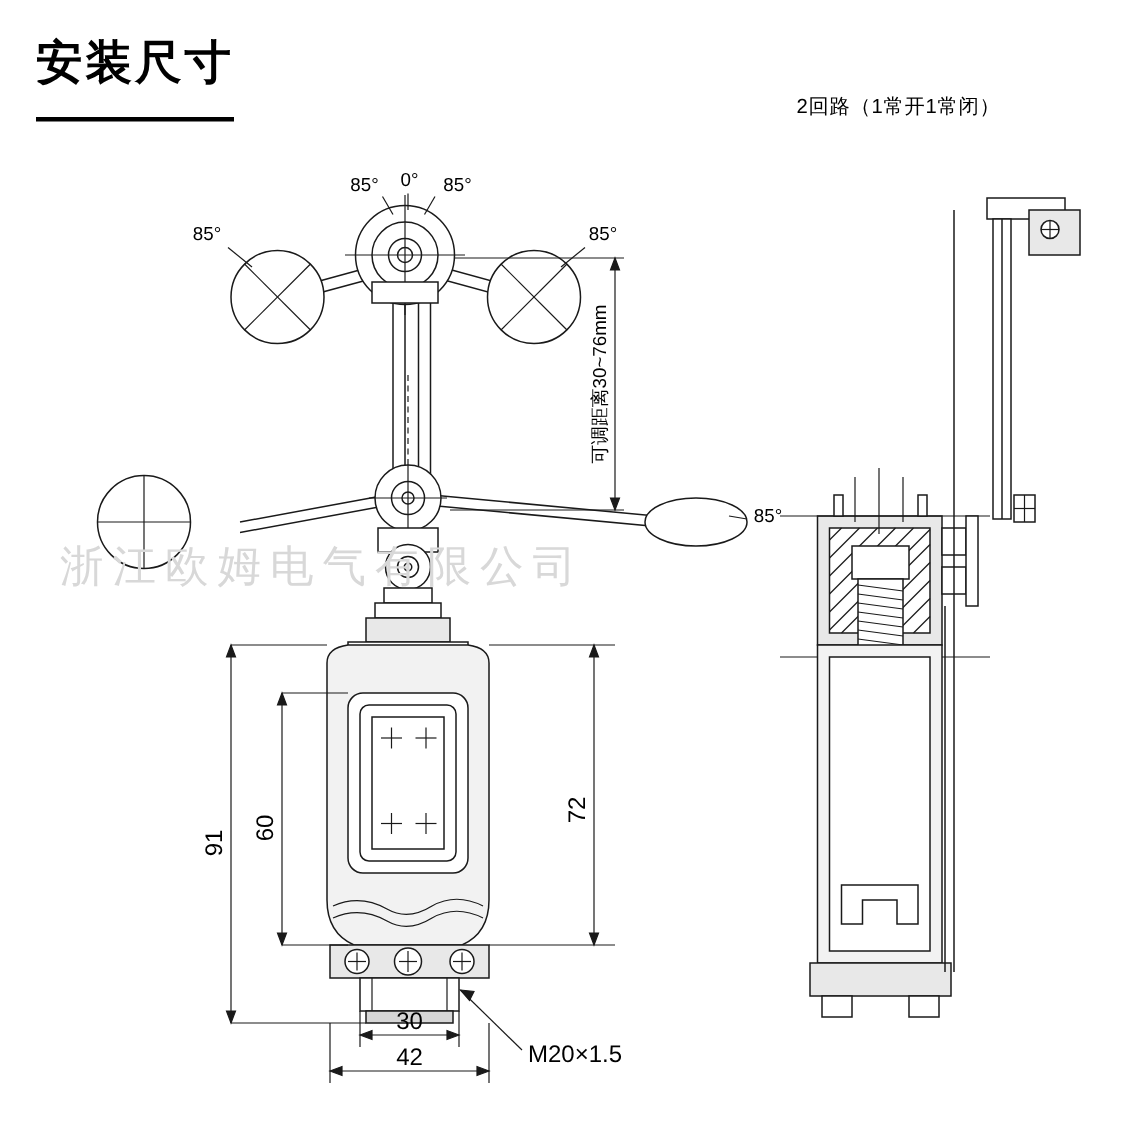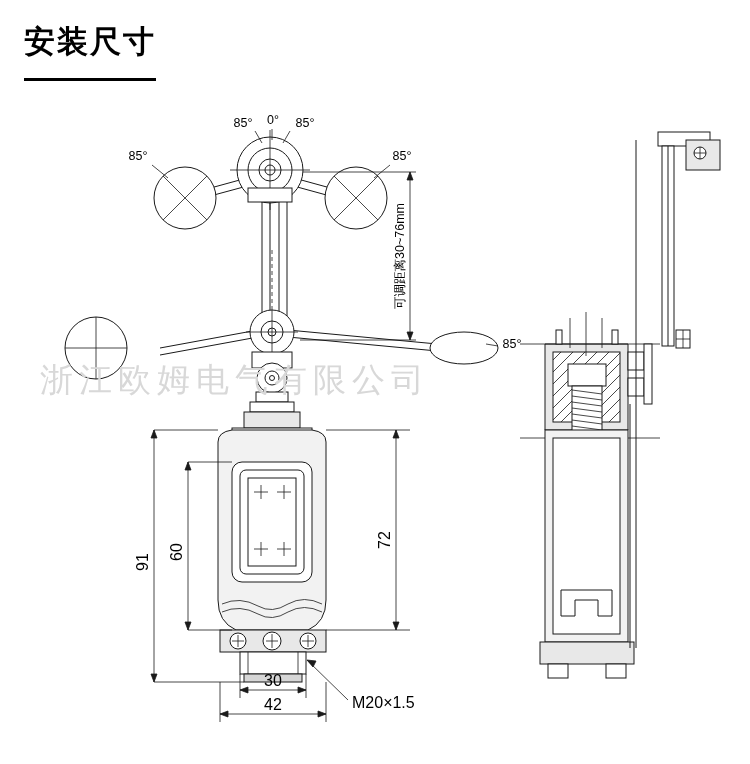--- a/index.html
+++ b/index.html
@@ -37,21 +37,21 @@
     top: 62px;
     font-size: 13.5px;
     letter-spacing: 0.5px;
     white-space: nowrap;
   }
   .watermark {
     position: absolute;
     left: 40px;
     top: 358px;
     width: 680px;
-    font-size: 33px;
+    font-size: 29px;
     color: #d8d8d8;
     letter-spacing: 6px;
     font-weight: normal;
     white-space: nowrap;
     z-index: 5;
     pointer-events: none;
   }
   svg.diagram {
     position: absolute;
     left: 0;
@@ -75,20 +75,21 @@
   svg text.lbl { font-size: 12.5px; }
   svg text.dimtext { font-size: 16px; }
 </style>
 </head>
 <body>
 
 <div id="page">
 
   <div class="title">安装尺寸</div>
 
+  <div class="circuit-note">2回路（1常开1常闭）</div>
 
   <div class="watermark">浙江欧姆电气有限公司</div>
 
   <svg class="diagram" viewBox="0 0 750 764">
 
     <g>
 
       <line class="ln" x1="258" y1="175" x2="185" y2="195"></line>
       <line class="ln" x1="262" y1="182" x2="188" y2="202"></line>
 

